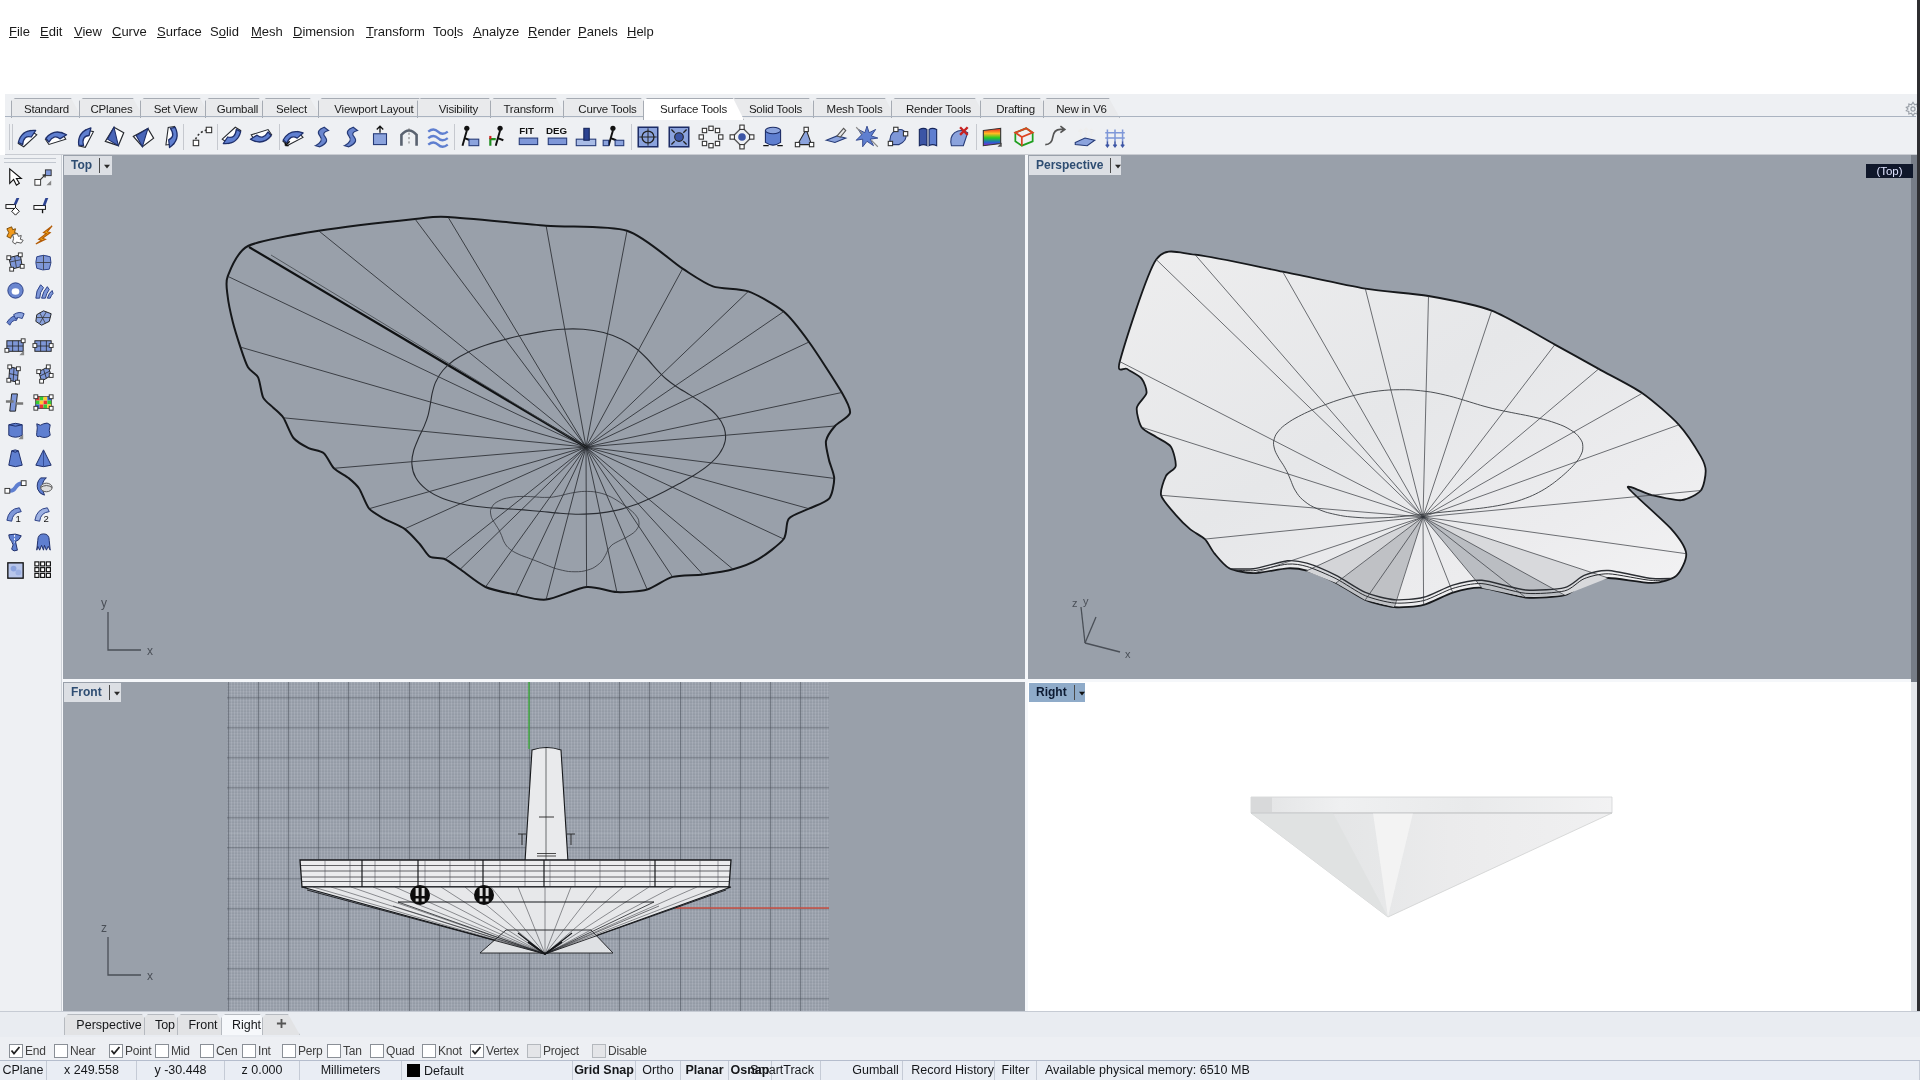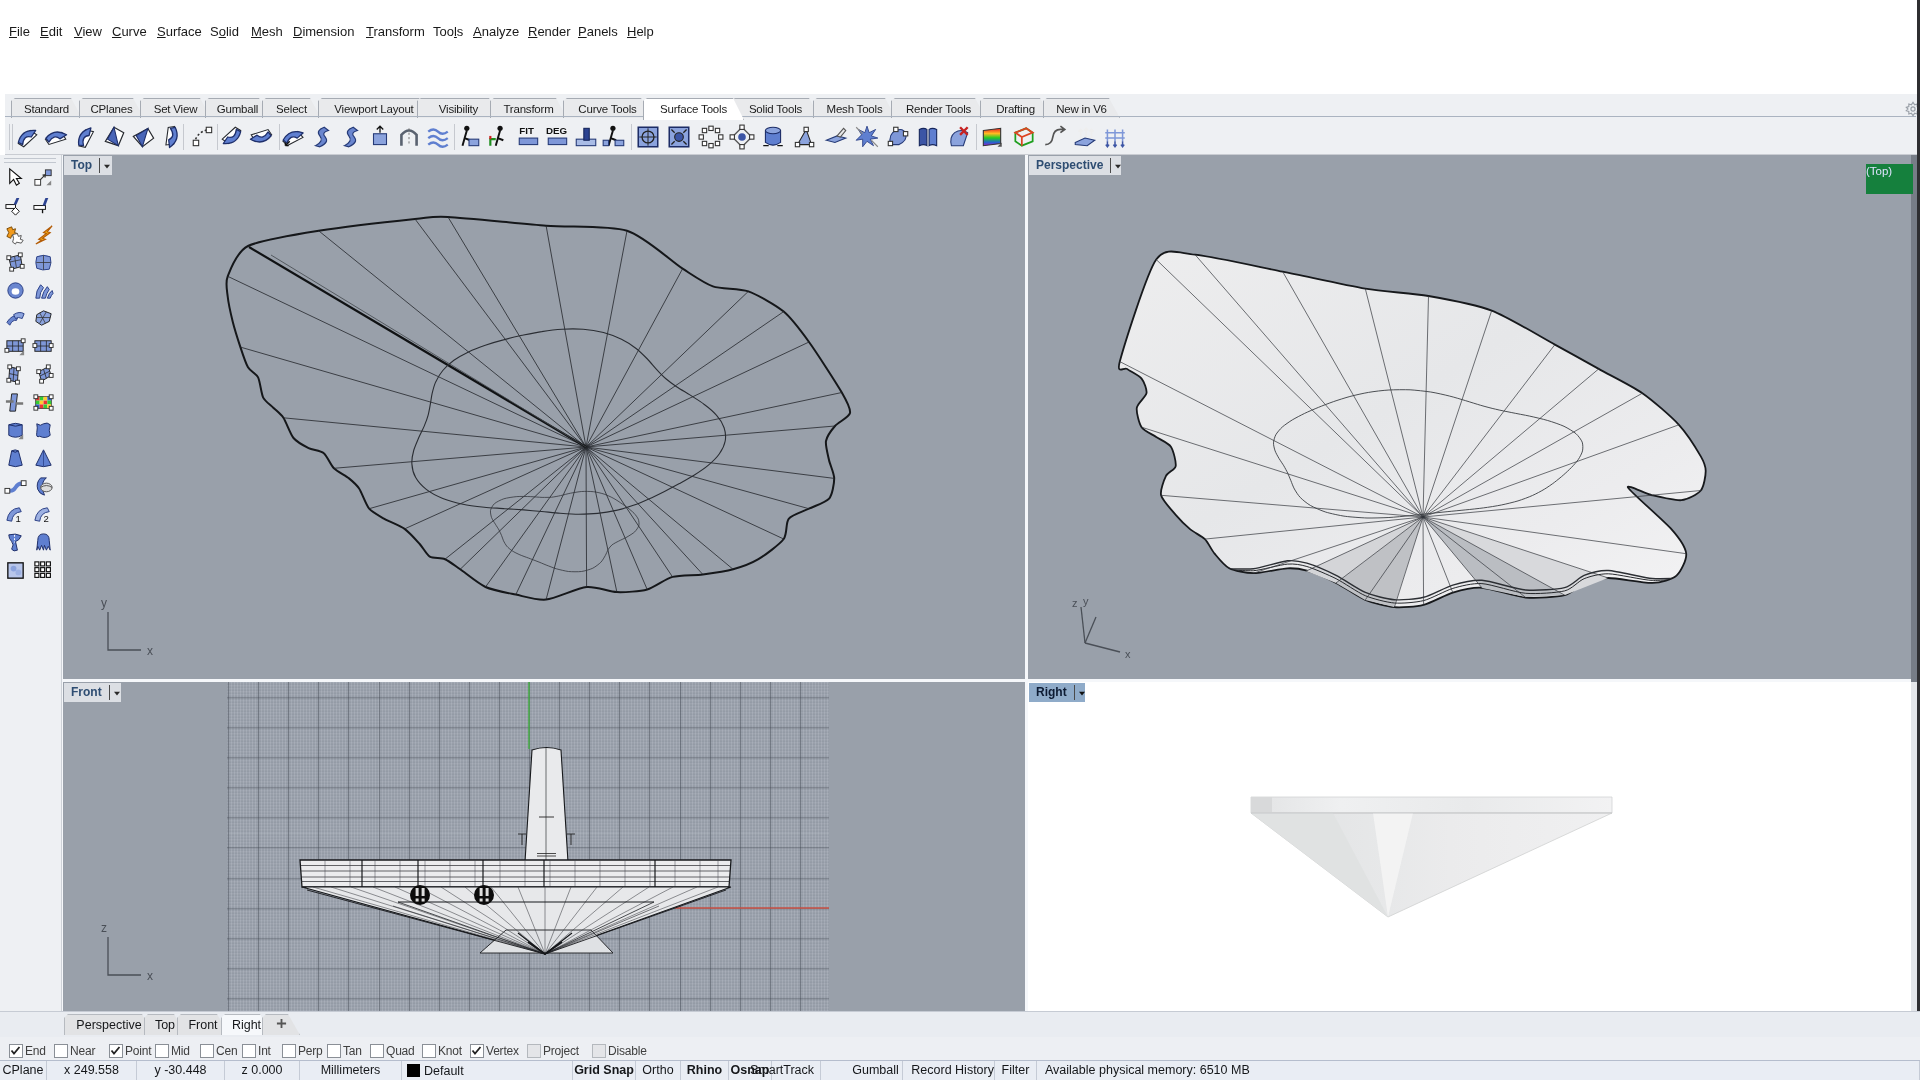--- a/index.html
+++ b/index.html
@@ -40,22 +40,22 @@
 #vp-front{left:1px;top:527px;width:962px;height:329px;background:#99a0aa}
 #vp-right{left:966px;top:527px;width:883px;height:329px;background:#fff}
 .vplabel{position:absolute;left:1px;top:1px;height:19px;background:#dcdfe4;color:#2e4d72;
  font-size:12px;font-weight:bold;line-height:19px;padding-left:7px;z-index:5;white-space:nowrap;display:flex;align-items:center}
 .vplabel .dd{display:inline-flex;align-items:center;margin-left:7px;border-left:1px solid #4a4a4a;padding-left:3px;height:15px}
 .vplabel.on{background:#8fabc9;color:#0d1b33}
 #gridpane{position:absolute;left:164px;top:0;width:602px;height:329px;background-color:#949ba6;background-image:repeating-linear-gradient(to right, rgba(56,62,72,0.45) 0 1px, transparent 1px 30.1px),repeating-linear-gradient(to bottom, rgba(56,62,72,0.45) 0 1px, transparent 1px 30.1px),repeating-linear-gradient(to right, rgba(215,220,228,0.18) 0 1px, transparent 1px 3.01px),repeating-linear-gradient(to bottom, rgba(215,220,228,0.18) 0 1px, transparent 1px 3.01px);background-position:1px 0,0 15.3px,1px 0,0 0.3px;}
 #rstrip-top{left:1911px;top:155px;width:6px;height:527px;background:#777d87}
 #rstrip-bot{left:1911px;top:682px;width:6px;height:329px;background:#e4e6ea}
 #redge{left:1917px;top:0;width:3px;height:1080px;background:#2e2e31}
-#topbadge{left:1866px;top:164px;width:47px;height:30px;background:#15803d;color:#dfe3ff;
- font-size:11.5px;text-align:left;line-height:14px;z-index:6}
+#topbadge{left:1866px;top:164px;width:47px;height:14px;background:#0f172a;color:#dfe3ff;
+ font-size:11.5px;text-align:center;line-height:14px;z-index:6}
 
 #vtabrow{left:0;top:1011px;width:1920px;height:26px;background:#e9ecf1;border-top:1px solid #c6cbd4}
 .vtab{position:absolute;top:2px;height:21px;background:#e2e3e5;border:1px solid #b6bac0;border-bottom:none;
  font-size:12.5px;color:#15171a;text-align:center;line-height:20px;
  clip-path:polygon(0 100%,0 4px,4px 0,calc(100% - 12px) 0,100% 100%)}
 .vtab.vactive{background:#f6f8fb}
 #osnaprow{left:0;top:1037px;width:1920px;height:23px;background:#edeff3}
 .ositem{position:absolute;top:4px;height:16px}
 .osbox{display:inline-block;width:14px;height:14px;background:#fff;border:1px solid #8a8f96;vertical-align:middle}
 .osbox.gray{background:#e4e5e8;border-color:#b4b8bd}
@@ -780,21 +780,21 @@
     </div>
   <div class="abs" id="statusbar">
       <span class="stcell" style="left:0px;width:47px;">CPlane</span>
 <span class="stcell" style="left:47px;width:90px;">x 249.558</span>
 <span class="stcell" style="left:137px;width:88px;">y -30.448</span>
 <span class="stcell" style="left:225px;width:75px;">z 0.000</span>
 <span class="stcell" style="left:300px;width:102px;">Millimeters</span>
 <span class="stcell" style="left:402px;width:171px;text-align:left;padding-left:3px"><span class="swatch"></span>Default</span>
 <span class="stcell bold" style="left:573px;width:63px;">Grid Snap</span>
 <span class="stcell" style="left:636px;width:45px;">Ortho</span>
-<span class="stcell bold" style="left:681px;width:48px;">Rhino</span>
+<span class="stcell bold" style="left:681px;width:48px;">Planar</span>
 <span class="stcell bold" style="left:729px;width:43px;">Osnap</span>
 <span class="stcell" style="left:744px;width:77px;">SmartTrack</span>
 <span class="stcell" style="left:849px;width:54px;">Gumball</span>
 <span class="stcell" style="left:903px;width:92px;text-align:right;">Record History</span>
 <span class="stcell" style="left:995px;width:42px;">Filter</span>
 <span class="stcell" style="left:1037px;width:883px;text-align:left;padding-left:8px">Available physical memory: 6510 MB</span>
     </div>
 </div>
 
 </body></html>

